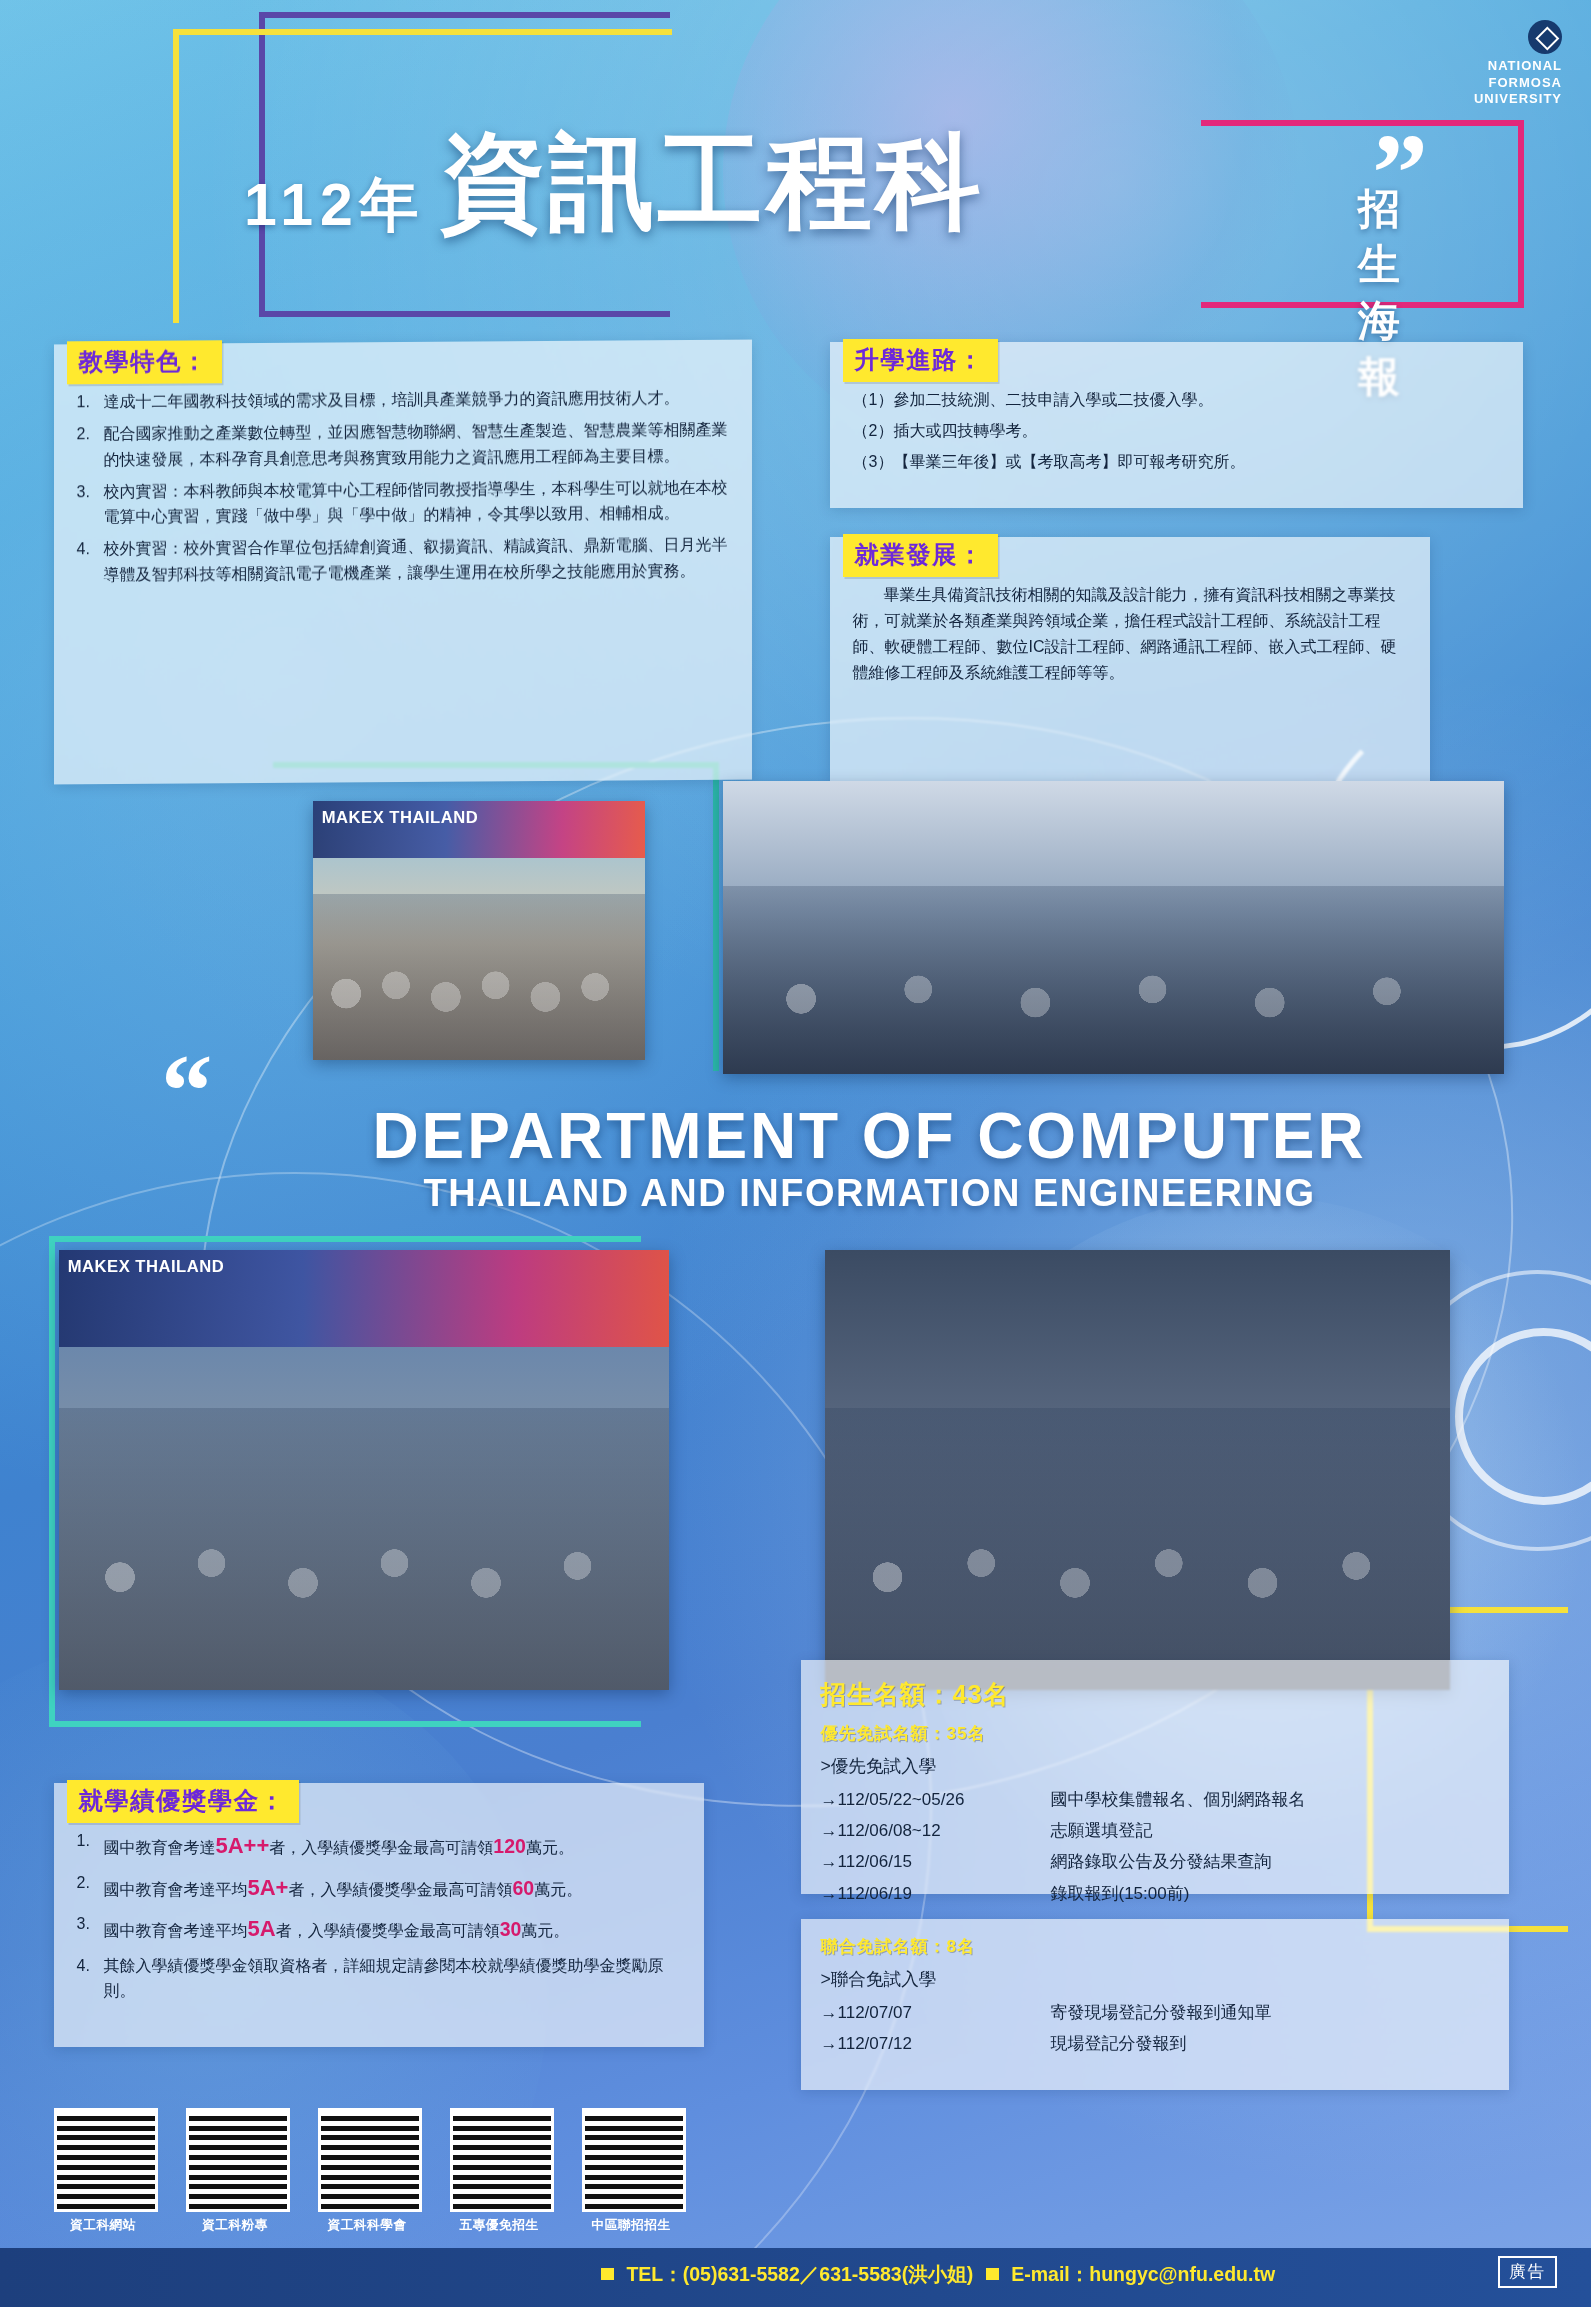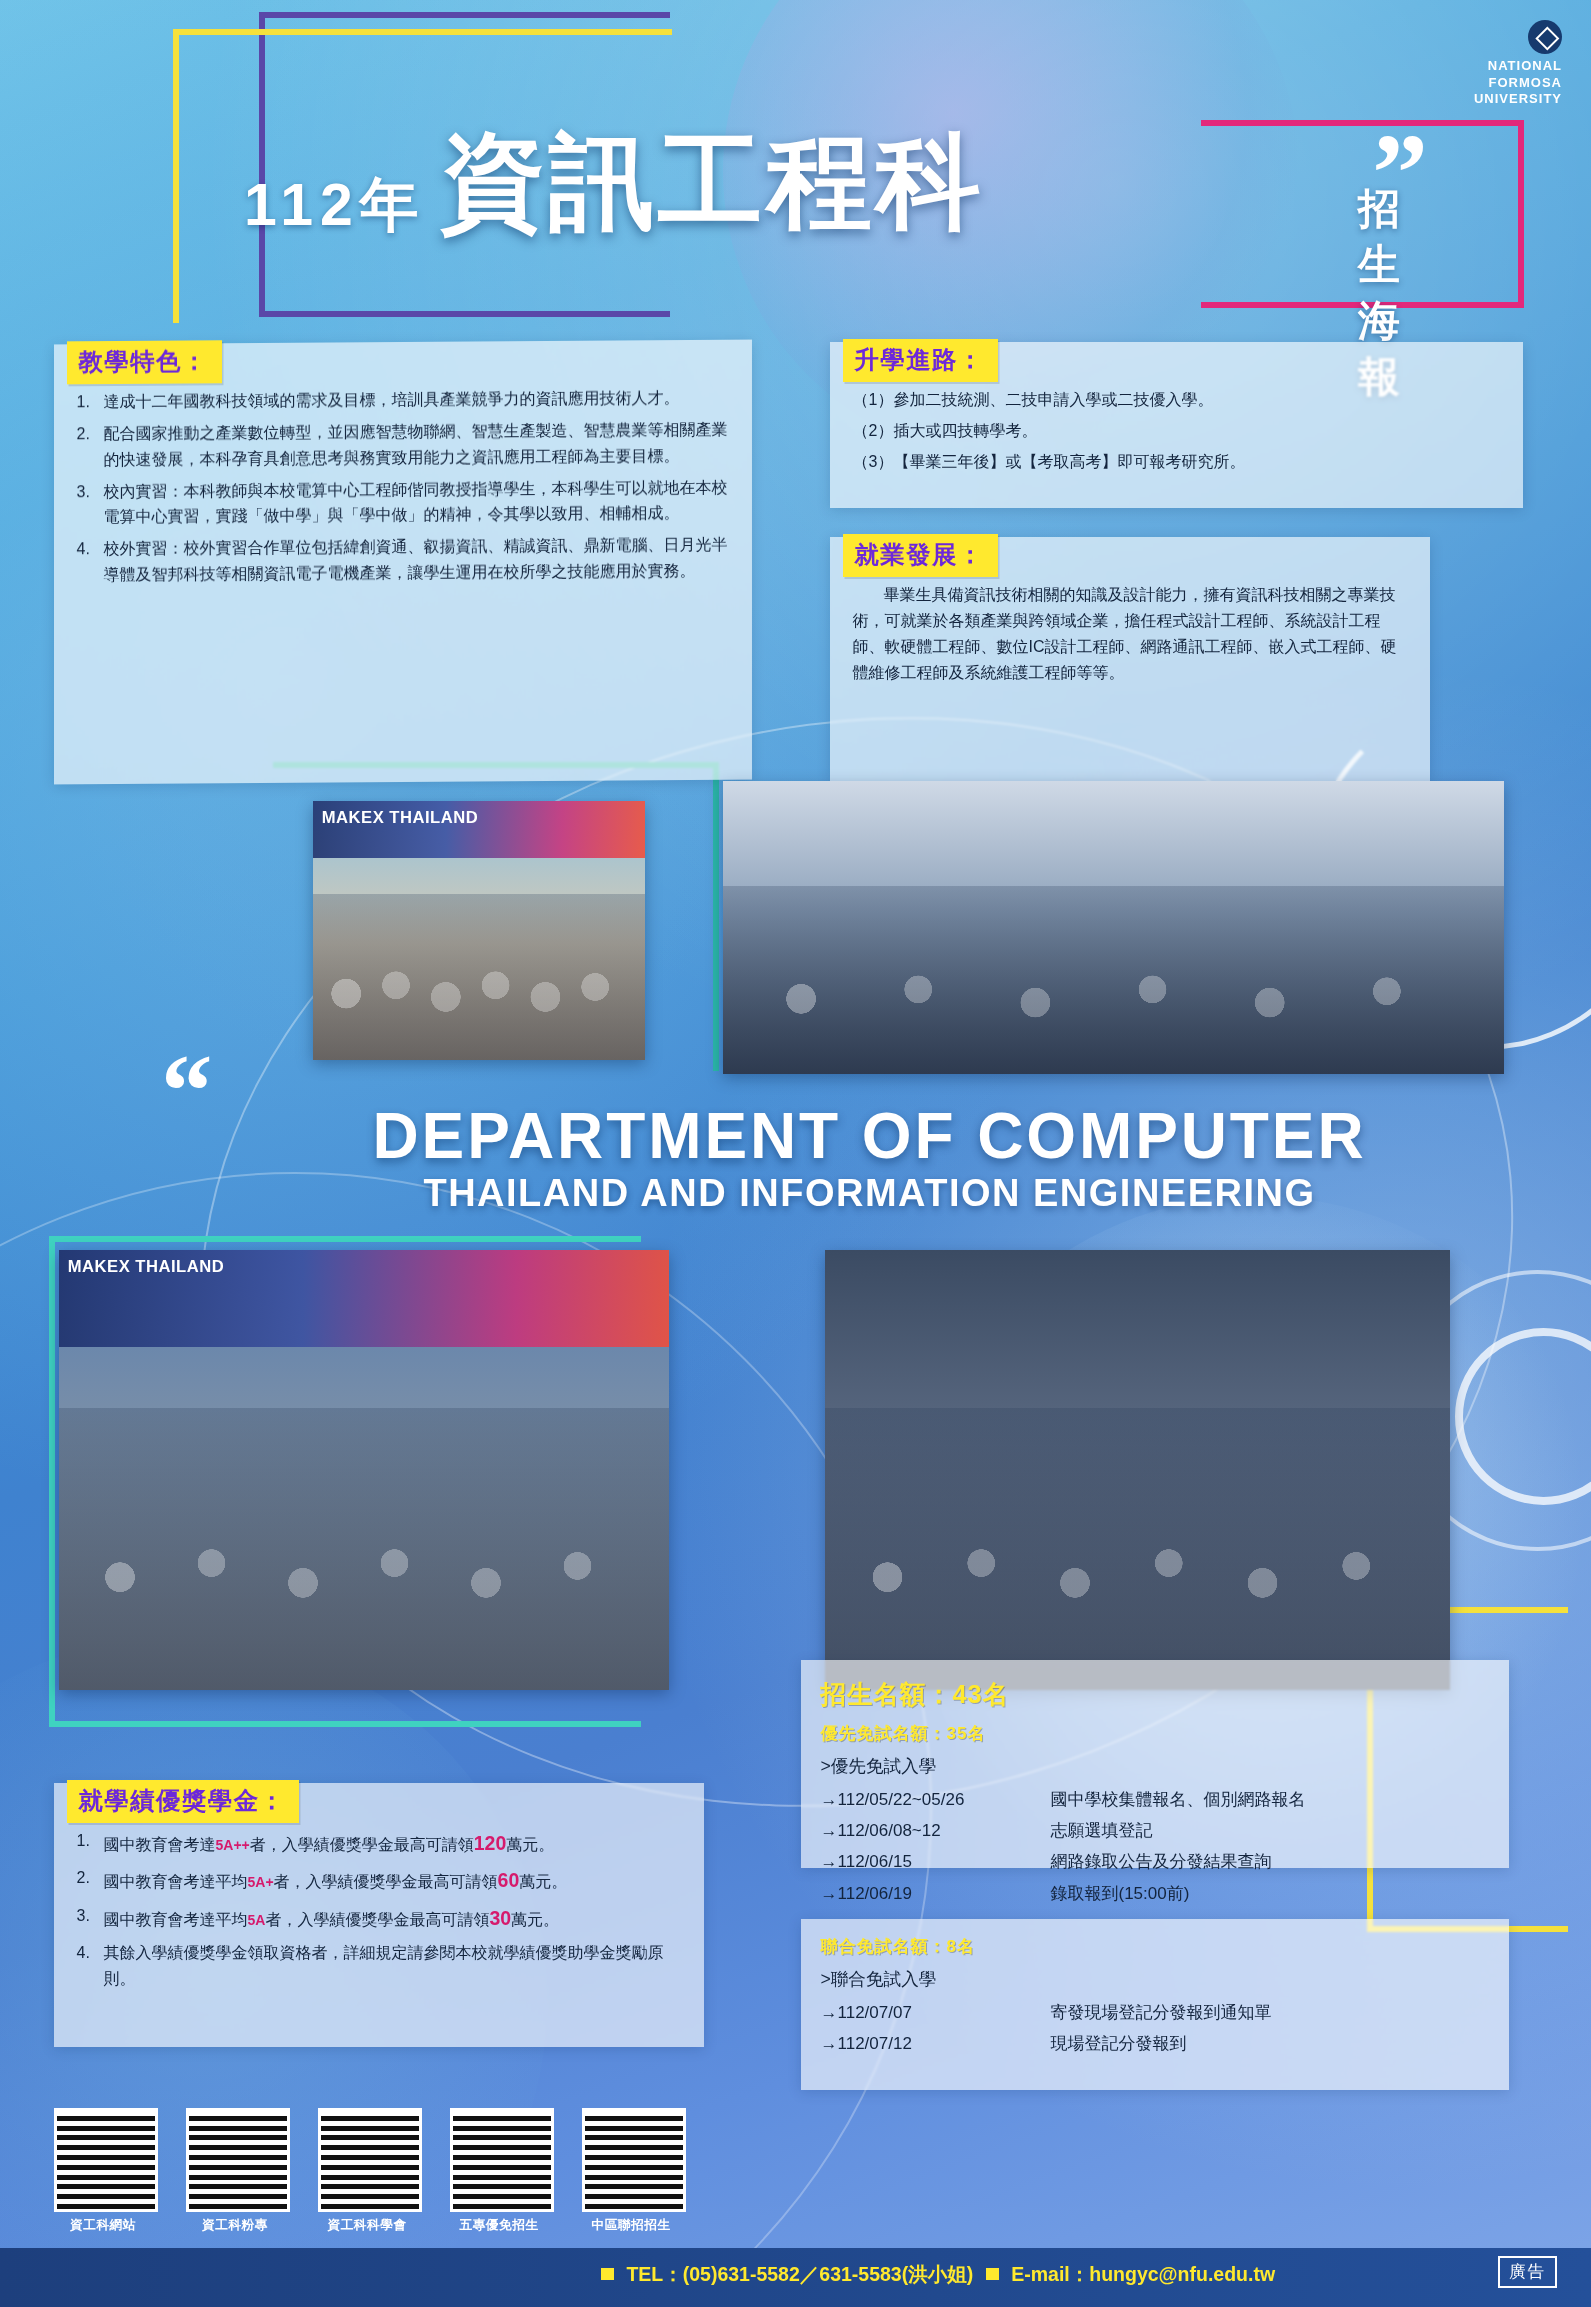--- a/index.html
+++ b/index.html
@@ -60,21 +60,21 @@
   .panel .body{padding:45px 19.5px 14.7px 22.5px;font-size:16px;line-height:1.62;color:#13243d;}
   .panel .body .li{display:flex;margin-bottom:5.9px;}
   .panel .body .li .num{flex:0 0 27px;}
   .panel .body .li .txt{flex:1;}
   .panel .body p{margin:0 0 4.9px 0;}
 
   #p-teach{left:54px;top:342px;width:698px;height:440px;transform:skewY(-0.4deg);}
   #p-further{left:830px;top:342px;width:693px;height:166px;}
   #p-career{left:830px;top:537px;width:600px;height:244px;}
   #p-scholar{left:54px;top:1783px;width:650px;height:264px;}
-  #p-quota{left:801px;top:1660px;width:708px;height:208px;}
+  #p-quota{left:801px;top:1660px;width:708px;height:234px;}
   #p-joint{left:801px;top:1919px;width:708px;height:171px;}
 
   .indent{text-indent:31px;}
 
   
   .photo{position:absolute;overflow:hidden;box-shadow:0 4.9px 14.7px rgba(0,30,70,.35);}
   .ph1{left:313px;top:801px;width:332px;height:259px;background:linear-gradient(180deg,#8fc0de 0%,#d7cbb4 55%,#cdb89b 100%);}
   .ph2{left:723px;top:781px;width:781px;height:293px;background:linear-gradient(180deg,#cfd9e6 0%,#8fa3bb 45%,#4d5d74 100%);}
   .ph3{left:59px;top:1250px;width:610px;height:440px;background:linear-gradient(180deg,#5a7fb0 0%,#7a8fa8 40%,#9aa3ad 100%);}
   .ph4{left:825px;top:1250px;width:625px;height:440px;background:linear-gradient(180deg,#3b4b63 0%,#5b6a82 45%,#7b8aa0 100%);}
@@ -97,21 +97,21 @@
   
   .adm-title{font-size:25.4px;font-weight:bold;color:#ffe92e;letter-spacing:1px;margin:0 0 2.9px 0;text-shadow:1px 1px 0 rgba(0,0,0,.25);}
   .adm-sub{font-size:17px;font-weight:bold;color:#ffe92e;letter-spacing:1px;margin:0 0 4.9px 0;text-shadow:1px 1px 0 rgba(0,0,0,.25);}
   .adm-note{font-size:17.6px;color:#13243d;margin:0 0 3.9px 0;}
   .adm-row{display:flex;font-size:17px;color:#13243d;margin-bottom:3.9px;}
   .adm-row .d{flex:0 0 230px;}
   .adm-row .v{flex:1;}
   #p-quota .body,#p-joint .body{padding:13.7px 19.5px 9.8px 19.5px;}
 
   
-  .hl{color:#d61a6c;font-weight:bold;font-size:14px;}
+  .hl{color:#d61a6c;font-weight:bold;font-size:22px;}
   .hl2{color:#d61a6c;font-weight:bold;font-size:19.5px;}
 
   
   .footer-bar{position:absolute;left:0;bottom:0;width:1591px;height:59px;background:linear-gradient(90deg,#1d3f7d,#24509a);}
   .qrs{position:absolute;left:54px;bottom:73px;display:flex;gap:34px;}
   .qr{width:98px;text-align:center;}
   .qr .code{width:98px;height:98px;background:
     repeating-linear-gradient(0deg,#111 0 4.9px,#fff 4.9px 9.8px),
     repeating-linear-gradient(90deg,#111 0 4.9px,rgba(255,255,255,0) 4.9px 9.8px);
     background-color:#fff;border:3.9px solid #fff;}

